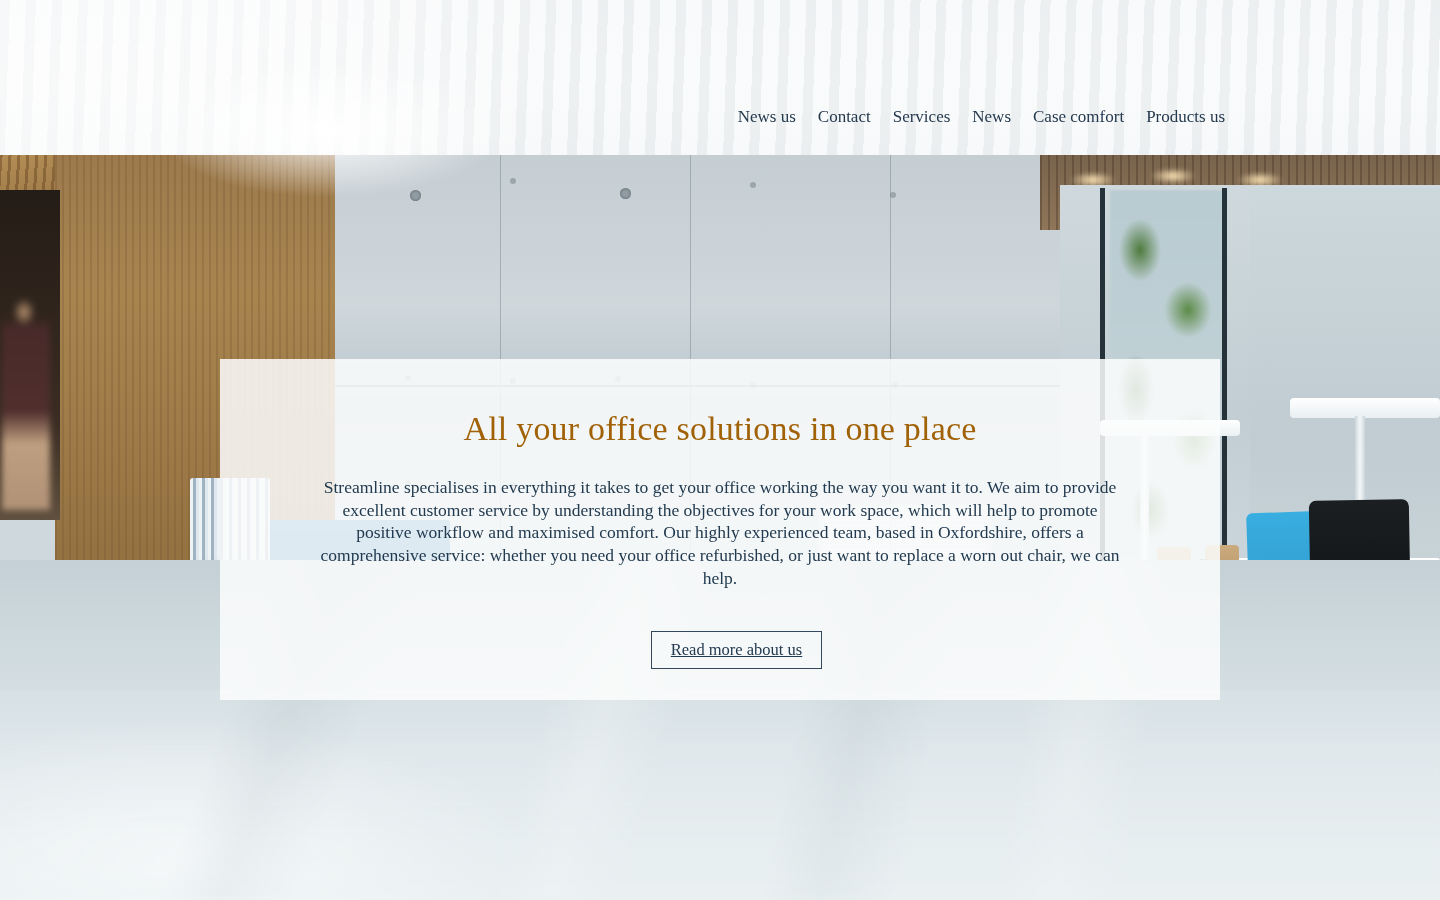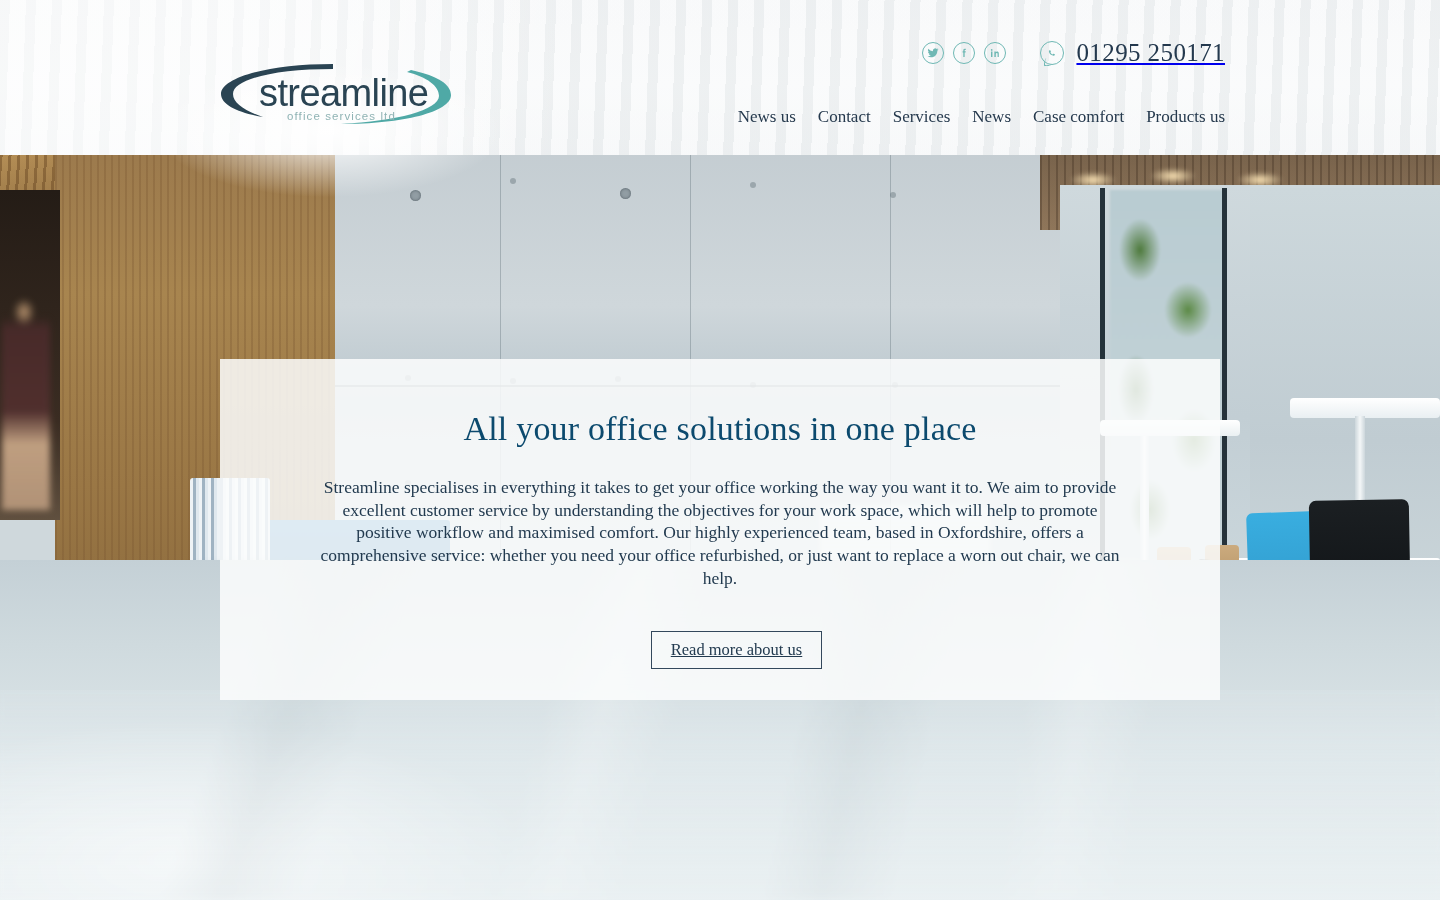--- a/index.html
+++ b/index.html
@@ -227,21 +227,21 @@
   }
 
   
   .panel {
     position:absolute; left:220px; top:359px; width:1000px; height:341px;
     background:rgba(252,253,253,.86);
     z-index:10;
   }
   .panel-inner { padding:50px 60px 0 60px; }
   .headline {
-    text-align:center; font-size:34px; color:#0c4a6e; font-weight:400;
+    text-align:center; font-size:34px; color:#a16207; font-weight:400;
     letter-spacing:.2px; line-height:1.2;
   }
   .body-copy {
     margin:26px auto 0 auto; width:806px; text-align:center;
     font-size:17.5px; line-height:1.30; color:#223a4f;
   }
   .body-copy b { font-weight:400; }
   .cta-wrap { display:flex; justify-content:center; margin-top:41px; }
   .cta {
     display:inline-block; padding:9px 19px; border:1px solid #33485c;
@@ -328,62 +328,21 @@
 
     <div class="floor">
       <div class="floor-streaks"></div>
     </div>
     <div class="photo-blur-bottom"></div>
   </div>
 
   <div class="header">
     <div class="header-glow"></div>
 
-    <a class="logo" href="#">
-      <svg width="240" height="72" viewBox="0 0 240 72" xmlns="http://www.w3.org/2000/svg">
-
-        <path d="M118 6 C 52 6, 6 20, 6 36 C 6 47, 24 55, 48 59 C 30 53, 18 45, 18 36 C 18 21, 60 11, 118 11 Z" fill="#2a4453"></path>
-
-        <path d="M196 12 C 224 18, 236 27, 236 37 C 236 54, 188 66, 126 66 C 182 63, 224 52, 224 38 C 224 28, 212 19, 192 14 Z" fill="#4fa9a6"></path>
-        <text x="44" y="48" font-family="Liberation Sans, sans-serif" font-size="38" font-weight="400" fill="#2a4453" letter-spacing="-0.6">streamline</text>
-        <text x="72" y="62" font-family="Liberation Sans, sans-serif" font-size="11.5" fill="#8fb3b4" letter-spacing="1.1">office services ltd</text>
-      </svg>
-    </a>
-
-    <div class="top-right">
-      <div class="social-list">
-
-        <a class="social" href="#" aria-label="Twitter">
-          <svg width="12" height="12" viewBox="0 0 24 24" fill="currentColor">
-            <path d="M23 4.9a9 9 0 0 1-2.6.7 4.5 4.5 0 0 0 2-2.5 9 9 0 0 1-2.9 1.1 4.5 4.5 0 0 0-7.7 4.1A12.8 12.8 0 0 1 2.5 3.6a4.5 4.5 0 0 0 1.4 6 4.4 4.4 0 0 1-2-.6v.1a4.5 4.5 0 0 0 3.6 4.4 4.5 4.5 0 0 1-2 .1 4.5 4.5 0 0 0 4.2 3.1A9 9 0 0 1 1 18.6a12.7 12.7 0 0 0 6.9 2c8.3 0 12.8-6.9 12.8-12.8v-.6A9.2 9.2 0 0 0 23 4.9z"></path>
-          </svg>
-        </a>
-
-        <a class="social" href="#" aria-label="Facebook">
-          <svg width="12" height="12" viewBox="0 0 24 24" fill="currentColor">
-            <path d="M15.5 8.5h-2.2V7c0-.7.5-.9.8-.9h1.4V3.6h-2C11.2 3.6 10.6 5.3 10.6 6.4v2.1H9.2V11h1.4v9h2.7v-9h1.9l.3-2.5z"></path>
-          </svg>
-        </a>
-
-        <a class="social" href="#" aria-label="LinkedIn">
-          <svg width="12" height="12" viewBox="0 0 24 24" fill="currentColor">
-            <path d="M6.9 20H4V9h2.9v11zM5.4 7.6A1.7 1.7 0 1 1 5.4 4.2a1.7 1.7 0 0 1 0 3.4zM20 20h-2.9v-5.6c0-1.4-.5-2.3-1.7-2.3-.9 0-1.4.6-1.7 1.2-.1.2-.1.5-.1.9V20H10.7s0-9.9 0-11h2.9v1.6a2.9 2.9 0 0 1 2.6-1.5c1.9 0 3.4 1.3 3.4 4V20z"></path>
-          </svg>
-        </a>
-      </div>
-
-      <a class="phone-block" href="#">
-        <span class="wa-circle">
-          <svg width="12" height="12" viewBox="0 0 24 24" fill="currentColor">
-            <path d="M17.3 14.4c-.3-.2-1.7-.9-2-1-.3-.1-.5-.2-.7.1-.2.3-.7 1-.9 1.2-.2.2-.3.2-.6.1-.3-.2-1.3-.5-2.4-1.5-.9-.8-1.5-1.8-1.7-2.1-.2-.3 0-.5.1-.6l.5-.6c.1-.2.2-.3.3-.5 0-.2 0-.4-.1-.5-.1-.2-.7-1.6-.9-2.2-.2-.6-.5-.5-.7-.5h-.6c-.2 0-.5.1-.8.4-.3.3-1 1-1 2.5s1.1 2.9 1.2 3.1c.2.2 2.1 3.2 5.1 4.4 1.9.7 2.6.8 3.5.7.6-.1 1.7-.7 2-1.4.2-.7.2-1.2.2-1.4-.1-.1-.3-.2-.5-.3z"></path>
-          </svg>
-        </span>
-        <span class="phone-number">01295 250171</span>
-      </a>
-    </div>
+
 
     <nav class="nav">
       <a href="#">News us</a>
       <a href="#">Contact</a>
       <a href="#">Services</a>
       <a href="#">News</a>
       <a href="#">Case comfort</a>
       <a href="#">Products us</a>
     </nav>
   </div>

